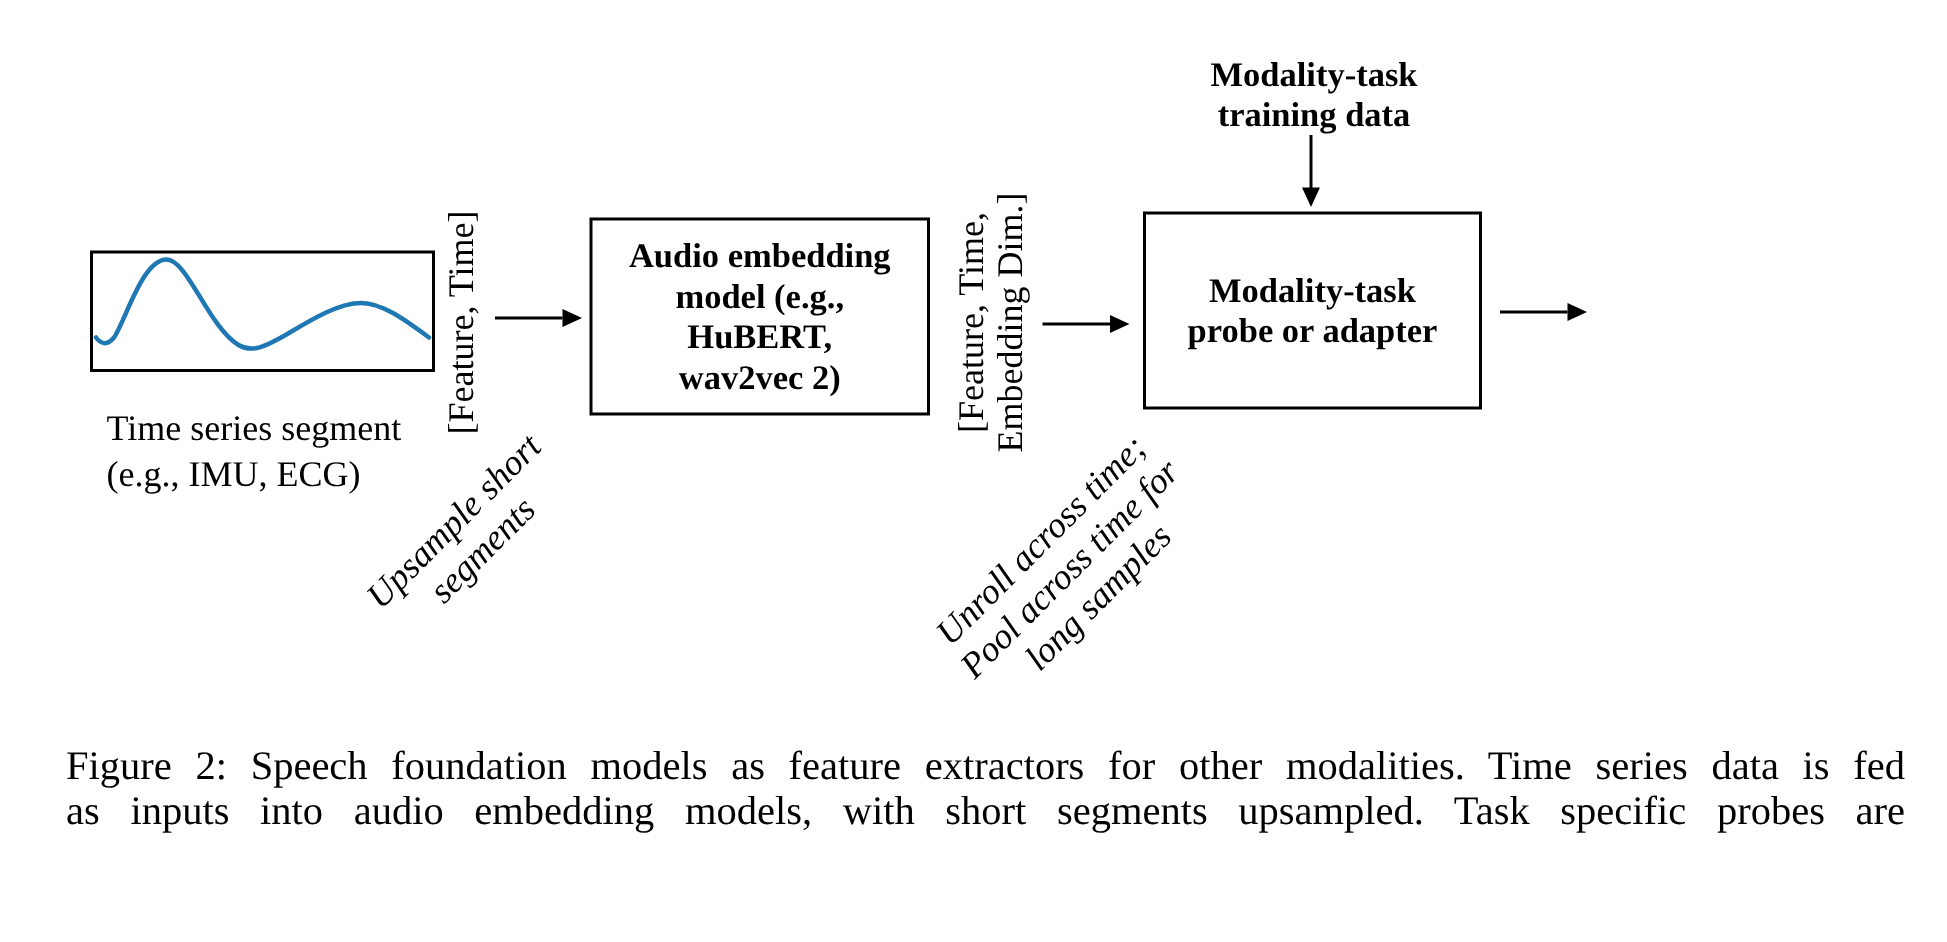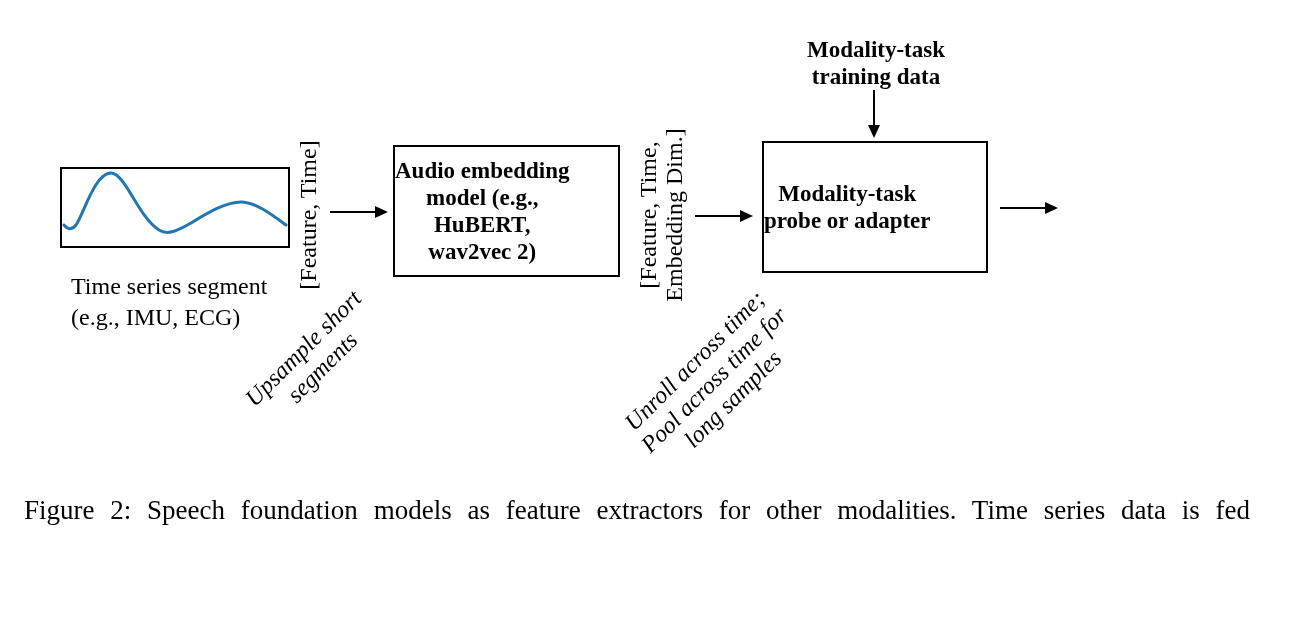--- a/index.html
+++ b/index.html
@@ -16,21 +16,21 @@
   .pre { white-space: pre-line; }
   .nowrap { white-space: nowrap; }
 
   
   .node-box {
     position: absolute;
     border: 2px solid #000;
     box-sizing: border-box;
     display: flex;
     align-items: center;
-    justify-content: flex-start;
+    justify-content: center;
     text-align: center;
   }
   .node-box .box-label {
     font-weight: bold;
     font-size: 23px;
     line-height: 27px;
   }
 
   .ts-box { left: 60px; top: 167px; width: 230px; height: 81px; }
   .ts-box svg { display: block; width: 100%; height: 100%; }
@@ -104,21 +104,21 @@
     border-left: 6px solid transparent;
     border-right: 6px solid transparent;
   }
   .arrow-1 { left: 330px; top: 211px; width: 45px; }
   .arrow-2 { left: 695px; top: 215px; width: 45px; }
   .arrow-3 { left: 1000px; top: 207px; width: 45px; }
   .arrow-down { left: 873px; top: 90px; height: 36px; }
 
   
   .caption {
-    left: 24px; top: 495px;
+    left: 44px; top: 495px;
     width: 1226px;
     font-size: 27px;
     line-height: 30px;
   }
   .cap-line { width: 100%; }
   .cap-just { text-align: justify; text-align-last: justify; }
 </style>
 </head>
 <body>
 
@@ -162,15 +162,16 @@
 
 
   <div class="abs rot45 pre upsample-note">Upsample short
 segments</div>
   <div class="abs rot45 pre unroll-note">Unroll across time;
 Pool across time for
 long samples</div>
 
   <div class="abs caption">
     <div class="cap-line cap-just">Figure 2: Speech foundation models as feature extractors for other modalities. Time series data is fed</div>
+    <div class="cap-line cap-just">as inputs into audio embedding models, with short segments upsampled. Task specific probes are</div>
   </div>
 
 </div>
 
 </body></html>

